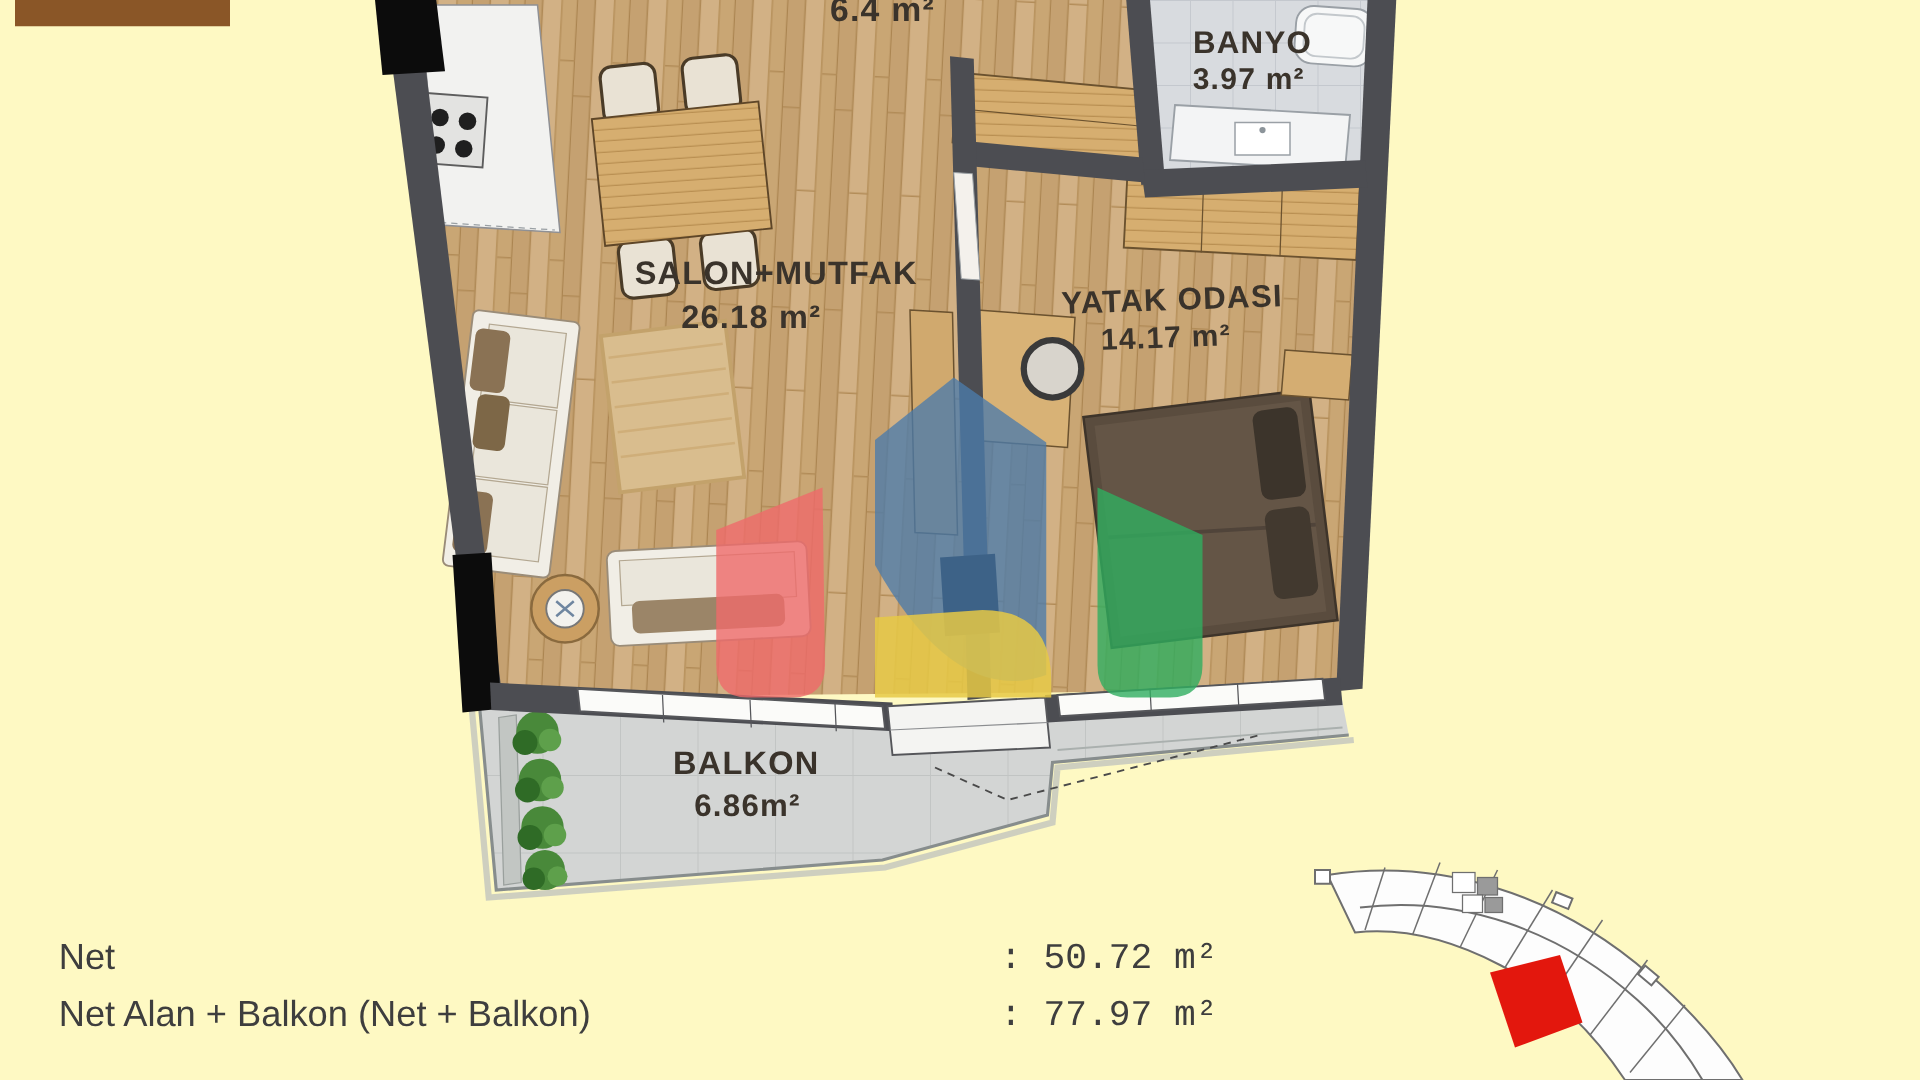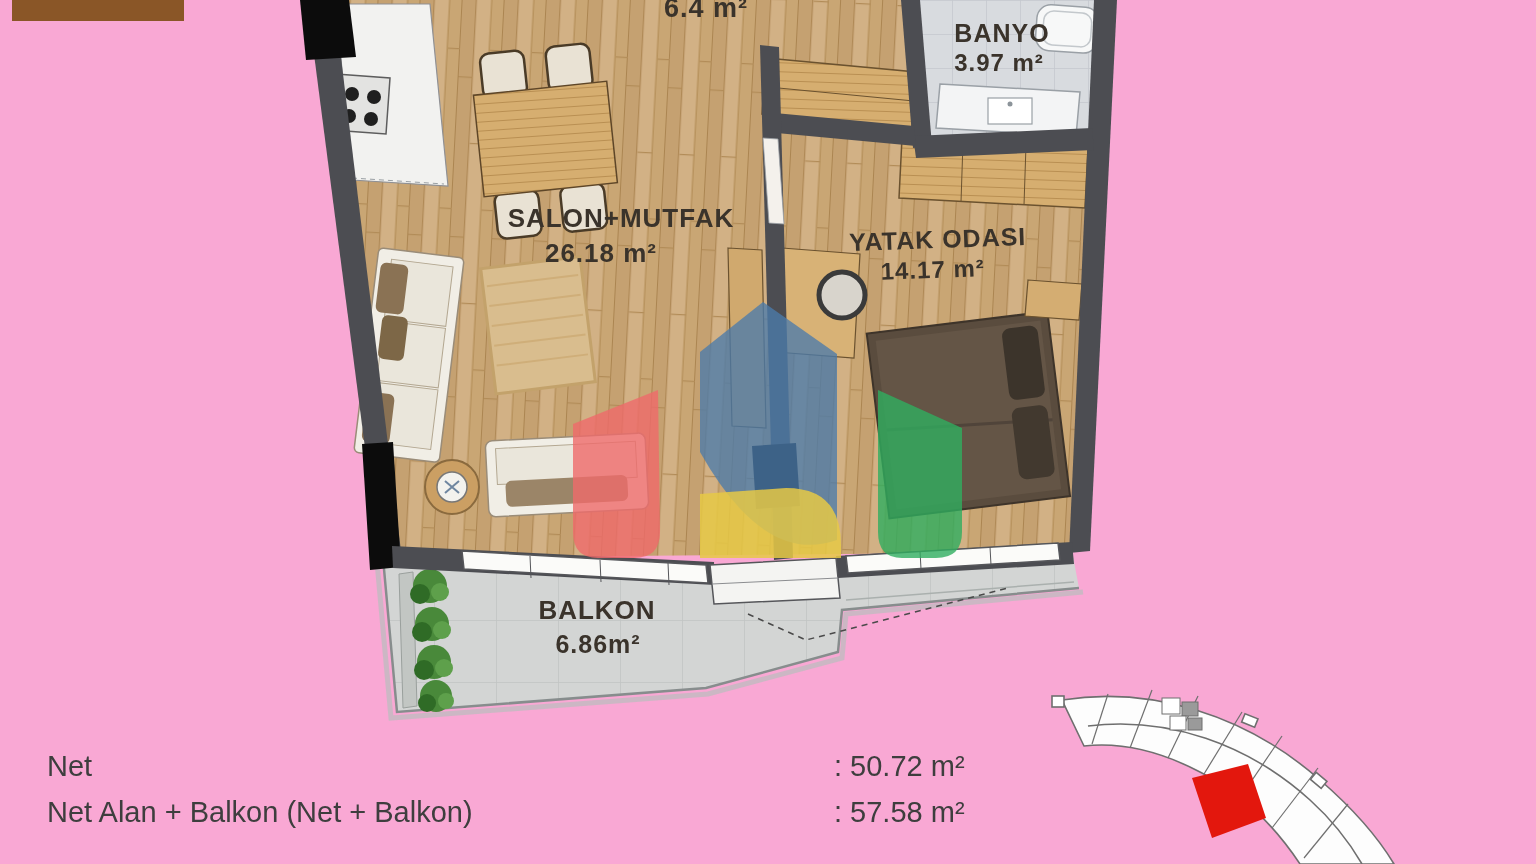--- a/index.html
+++ b/index.html
@@ -1,23 +1,23 @@
 <!DOCTYPE html>
 <html><head>
 <meta charset="utf-8">
 <style>
   html,body{margin:0;padding:0;background:#ffffff;}
-  #stage{position:relative;width:1536px;height:864px;background:#f9a8d4;overflow:hidden;
+  #stage{position:relative;width:1536px;height:864px;background:#fef9c3;overflow:hidden;
          font-family:"Liberation Sans",sans-serif;}
   #plan-svg{position:absolute;left:0;top:0;}
   .brown-bar{position:absolute;left:12px;top:0;width:172px;height:21px;background:#8a5627;}
   .room-label{font-family:"Liberation Sans",sans-serif;font-weight:700;fill:#3a332b;letter-spacing:1px;}
   .summary{position:absolute;left:0;top:744px;width:1050px;color:#3e3e3e;font-size:29px;}
   .summary .row{position:absolute;left:47px;white-space:nowrap;}
-  .summary .row .val{position:absolute;left:787px;top:0;white-space:nowrap;}
+  .summary .row .val{position:absolute;left:753px;top:0;white-space:nowrap;font-family:Liberation Mono, monospace;}
   .r0{top:6px;} .r1{top:52px;}
 </style>
 </head>
 <body>
 
 <div id="stage">
 
   <div class="brown-bar"></div>
 
   <svg id="plan-svg" width="1536" height="864" viewBox="0 0 1536 864">
@@ -237,17 +237,17 @@
     </g>
   </svg>
 
   <div class="summary">
     <div class="row r0">
       <span>Net</span>
       <span class="val">: 50.72 m²</span>
     </div>
     <div class="row r1">
       <span>Net Alan + Balkon (Net + Balkon)</span>
-      <span class="val">: 57.58 m²</span>
+      <span class="val">: 77.97 m²</span>
     </div>
   </div>
 
 </div>
 
 </body></html>

